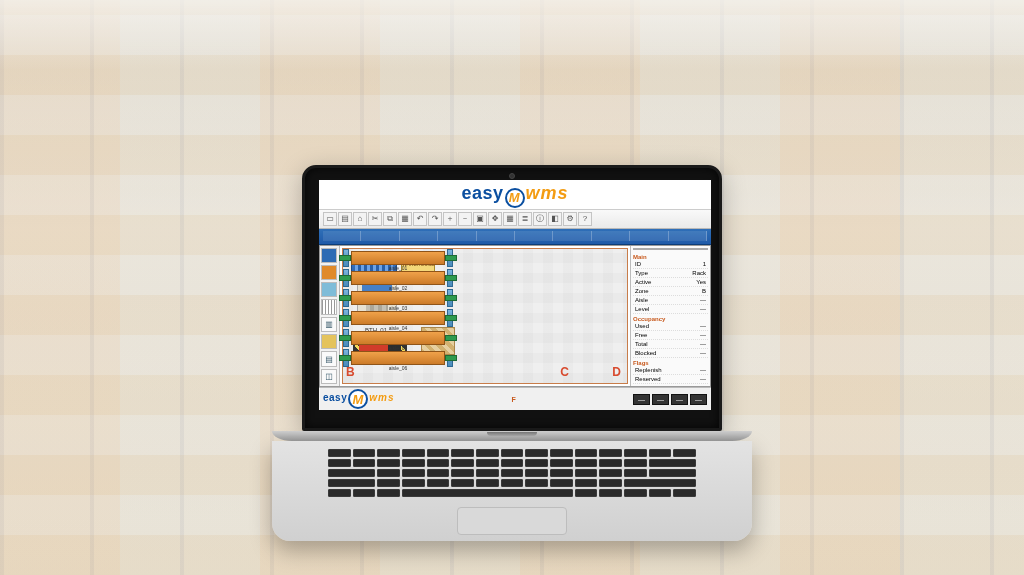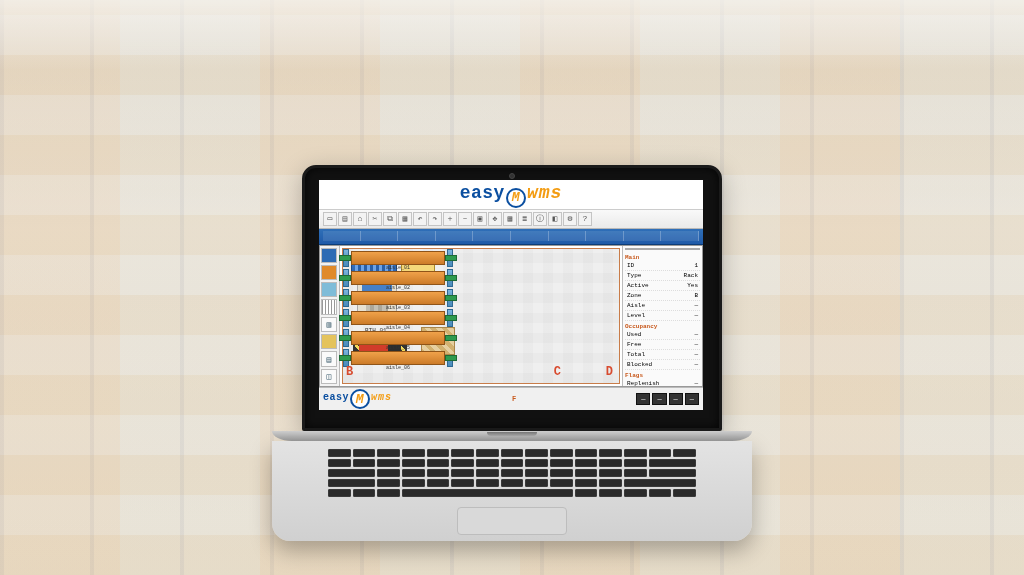--- a/index.html
+++ b/index.html
@@ -35,24 +35,23 @@
       position: absolute;
       left: 50%;
       top: 165px;
       transform: translateX(-50%);
       width: 420px;
     }
     .screen-frame {
       background: #111;
       border: 3px solid #1a1a1a;
       border-radius: 14px 14px 2px 2px;
-      padding: 12px 16px 18px 14px;
+      padding: 12px 8px 18px 14px;
       box-shadow: inset 0 0 8px rgba(0,0,0,0.8), 0 6px 24px rgba(0,0,0,0.25);
       position: relative;
-      font-family: Liberation Mono, monospace;
     }
     .camera{
       position:absolute; top:5px; left:50%; transform:translateX(-50%);
       width:6px; height:6px; border-radius:50%; background:#333; border:1px solid #444;
     }
     .screen {
       background: #fff;
       width: 100%;
       height: 230px;
       display: flex;

